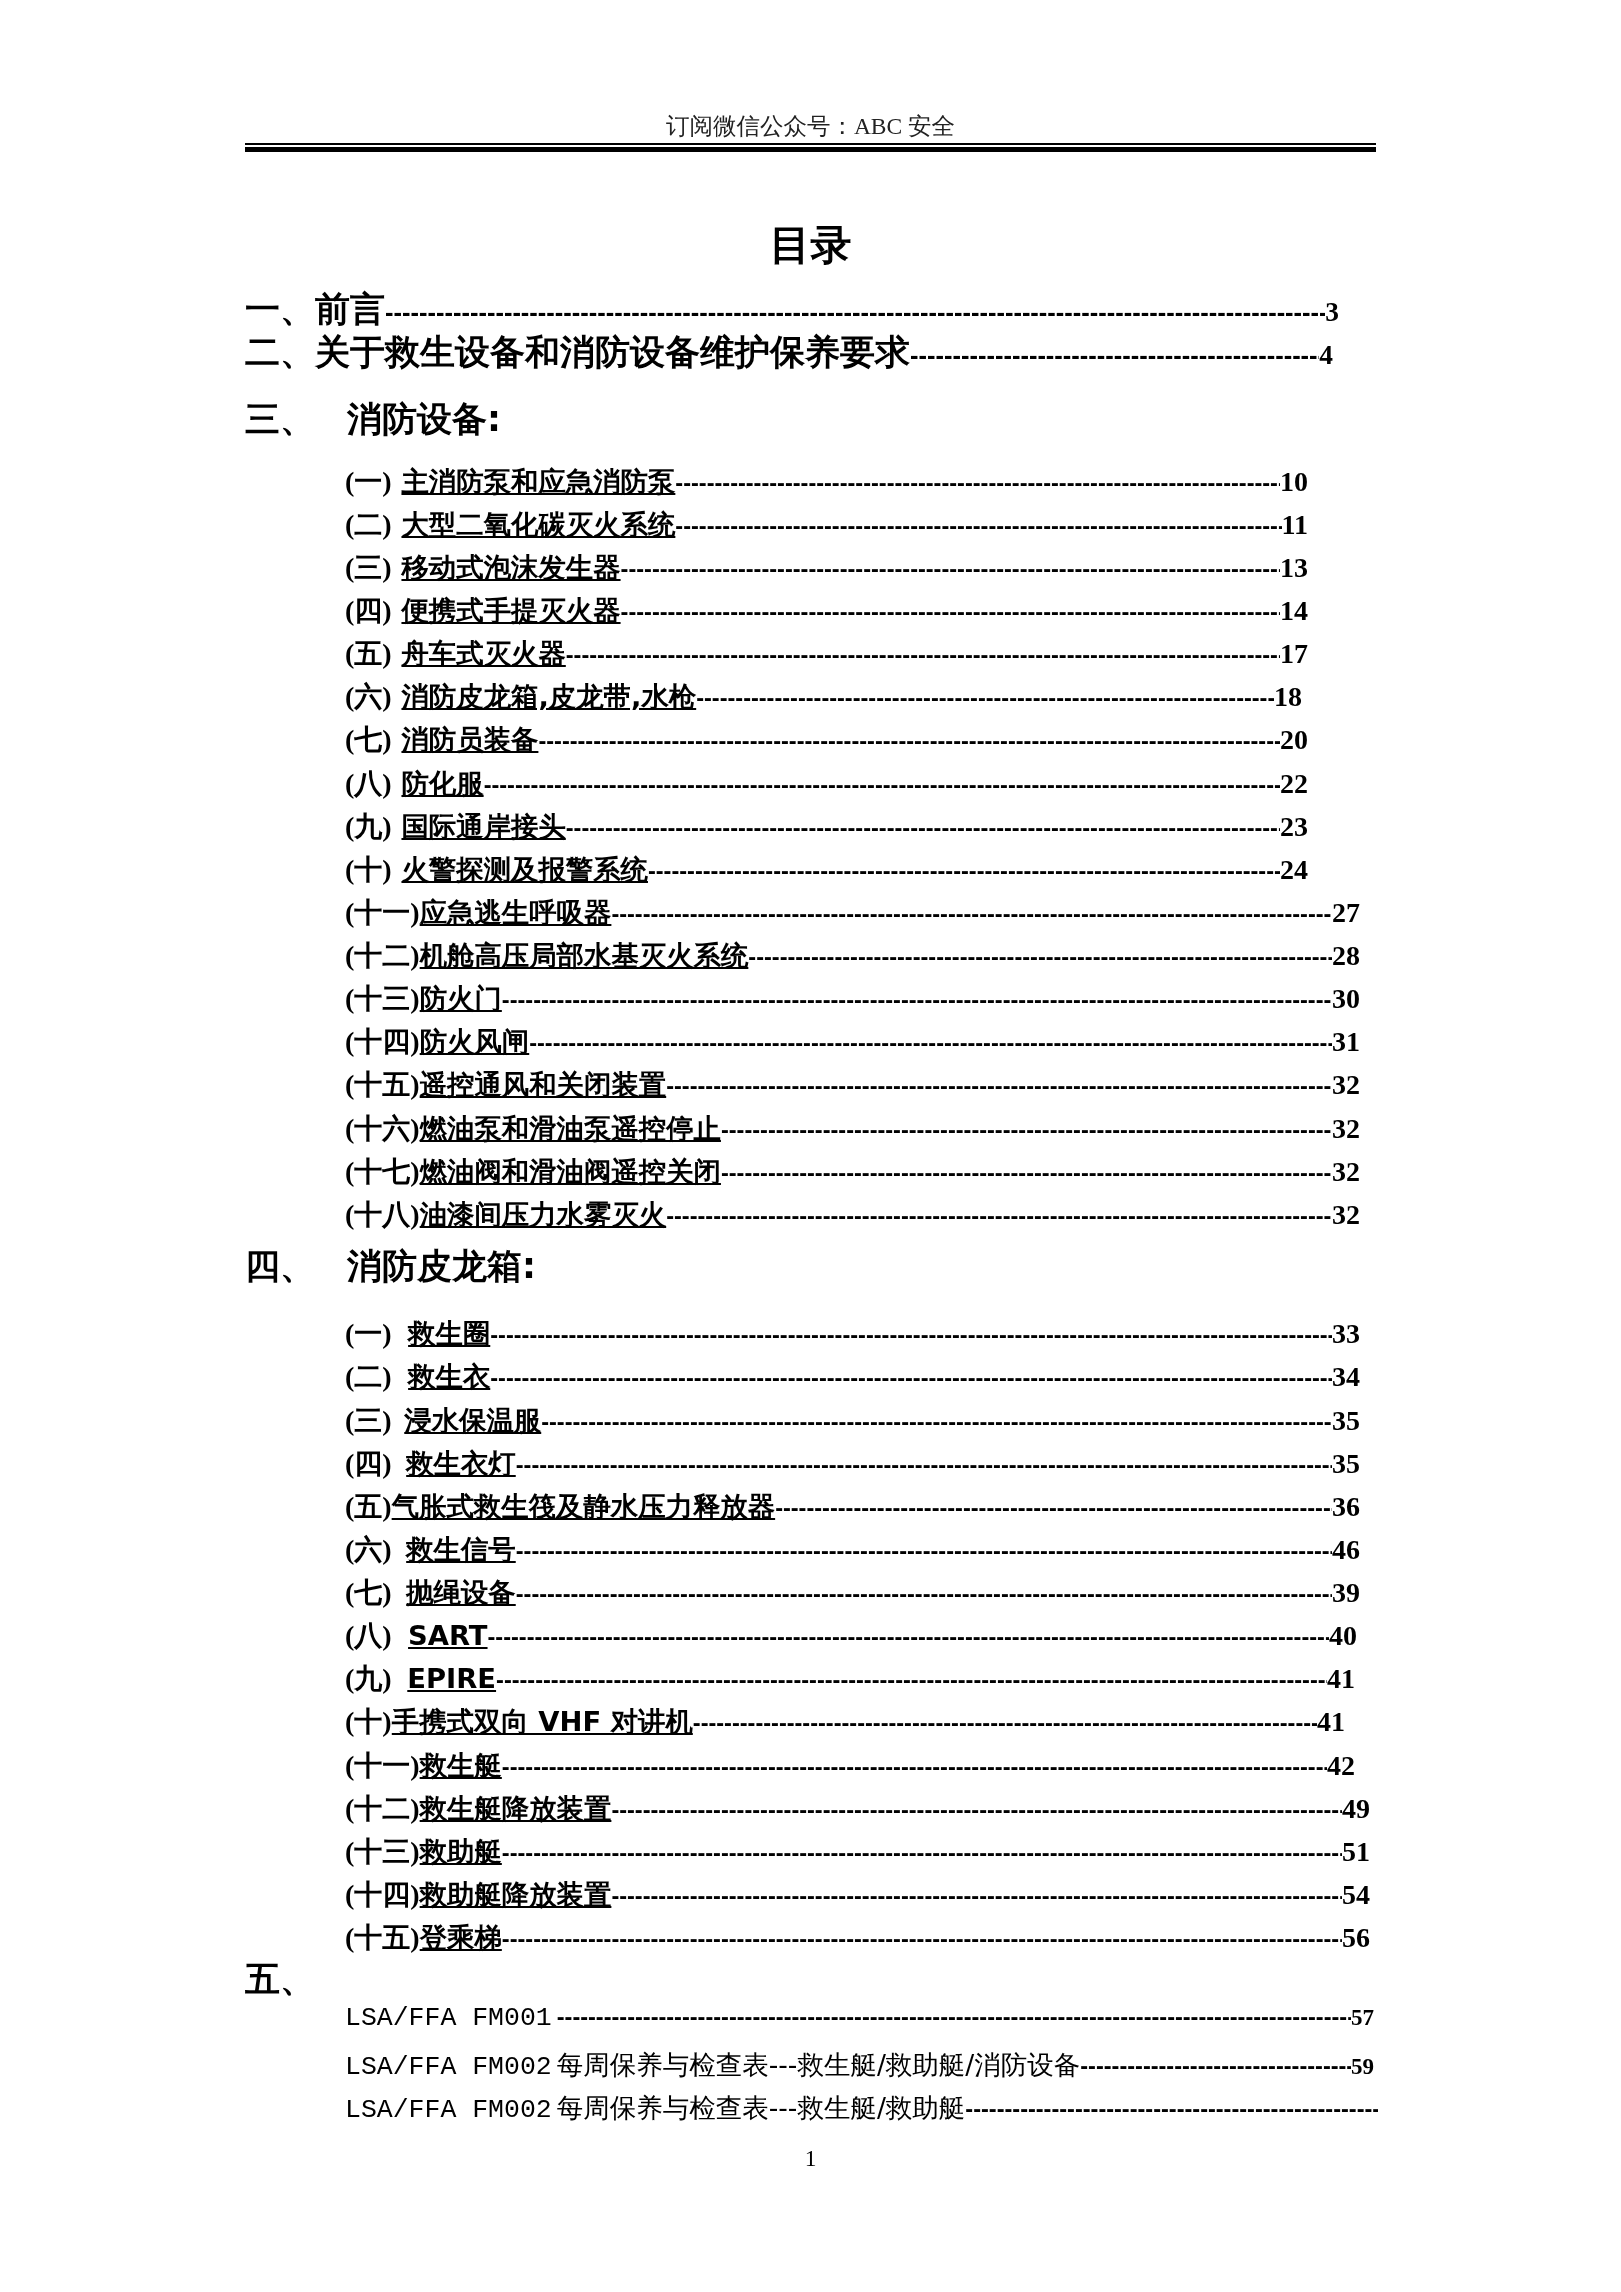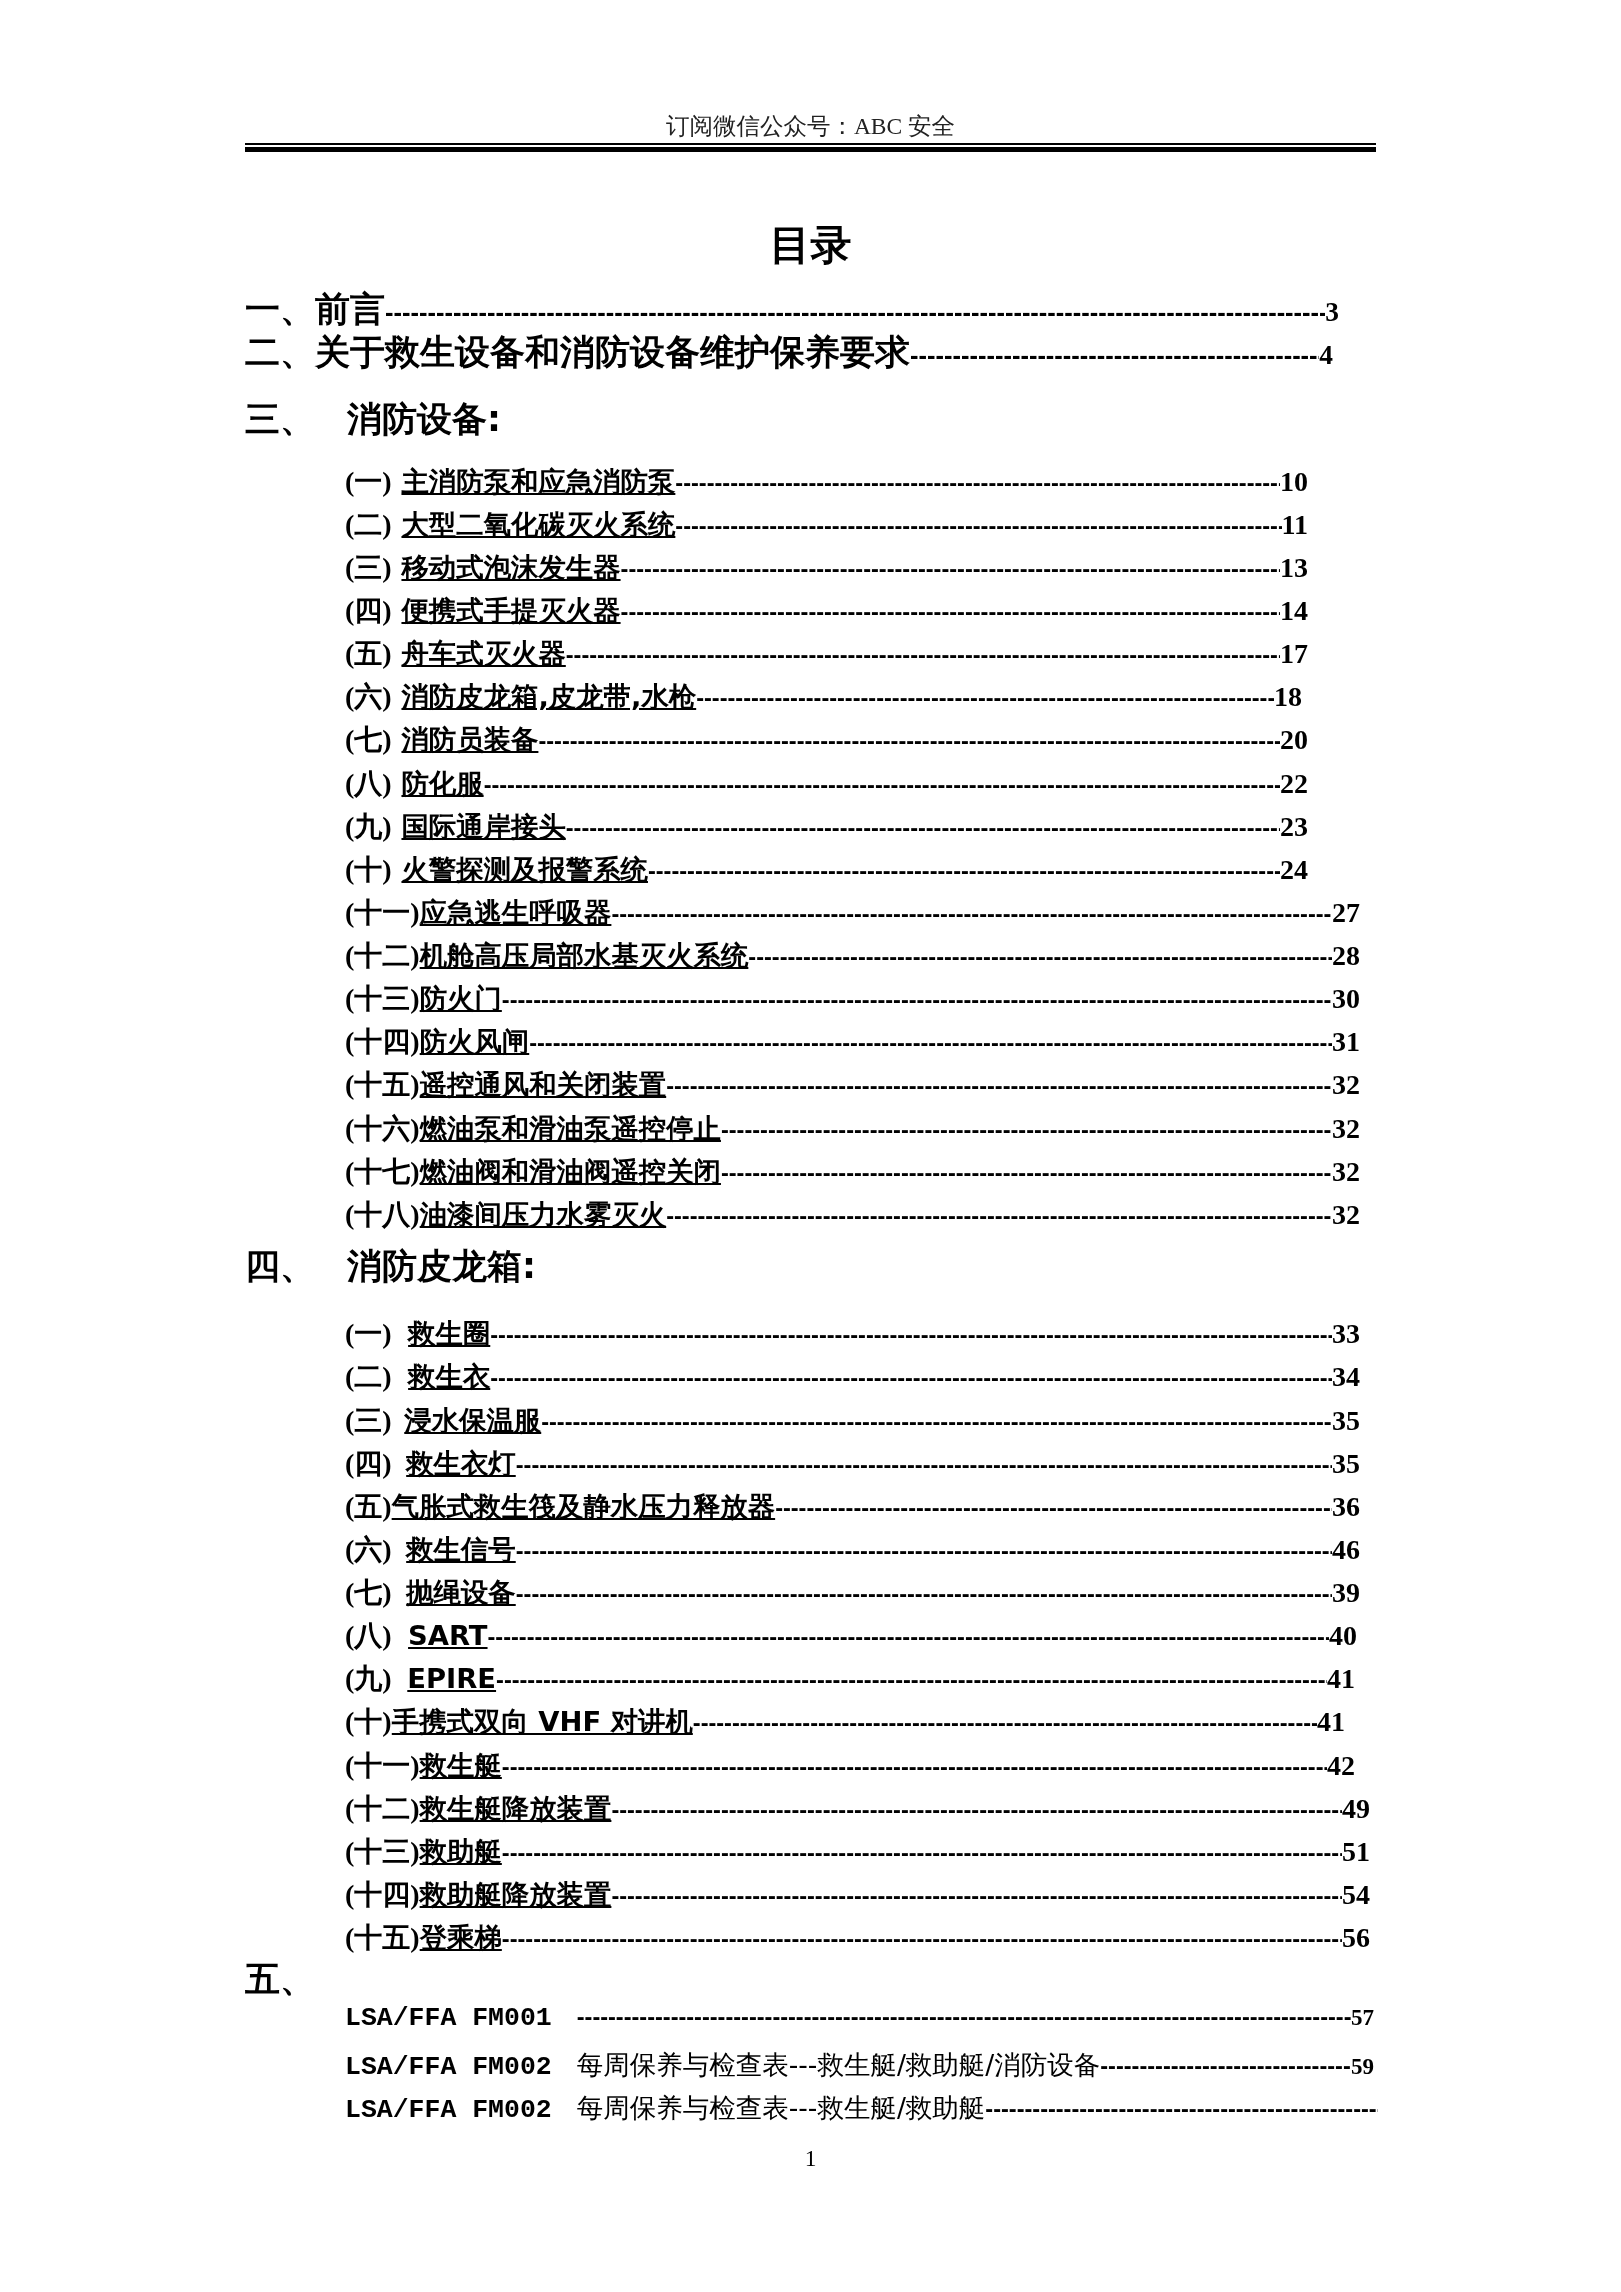--- a/index.html
+++ b/index.html
@@ -26,21 +26,21 @@
   .h1 .page { font-size: 27.4px; }
   
   .h2 { left: 345px; font-size: 28px; height: 39px; }
   .h2 .num { font-family: "Liberation Serif", serif; font-weight: bold; margin-right: 9.8px; }
   .h2 .title { font-size: 27.4px; text-decoration: underline; }
   .h2 .leader { font-size: 23.5px; }
   .h2 .page { font-size: 28px; }
   .h2.wide .num { width: 122px; margin-right: 0; }
   
   .rec { left: 345px; font-size: 26.5px; height: 39px; font-weight: normal; }
-  .rec .code { font-family: "Liberation Mono", monospace; font-weight: bold; margin-right: 25px; }
+  .rec .code { font-family: "Liberation Mono", monospace; font-weight: normal; margin-right: 5px; }
   .rec .title { font-weight: normal; font-family: "DejaVu Sans", sans-serif; font-size: 26.5px; }
   .rec .leader { font-size: 23.5px; }
   .rec .page { font-size: 23px; font-weight: bold; }
   .page-num { position: absolute; top: 2145px; left: 0; width: 1621px; text-align: center;
          font-size: 23.5px; font-family: "Liberation Serif", serif; }
 </style>
 </head>
 <body>
 
 <div class="header-text">订阅微信公众号：ABC 安全</div>

